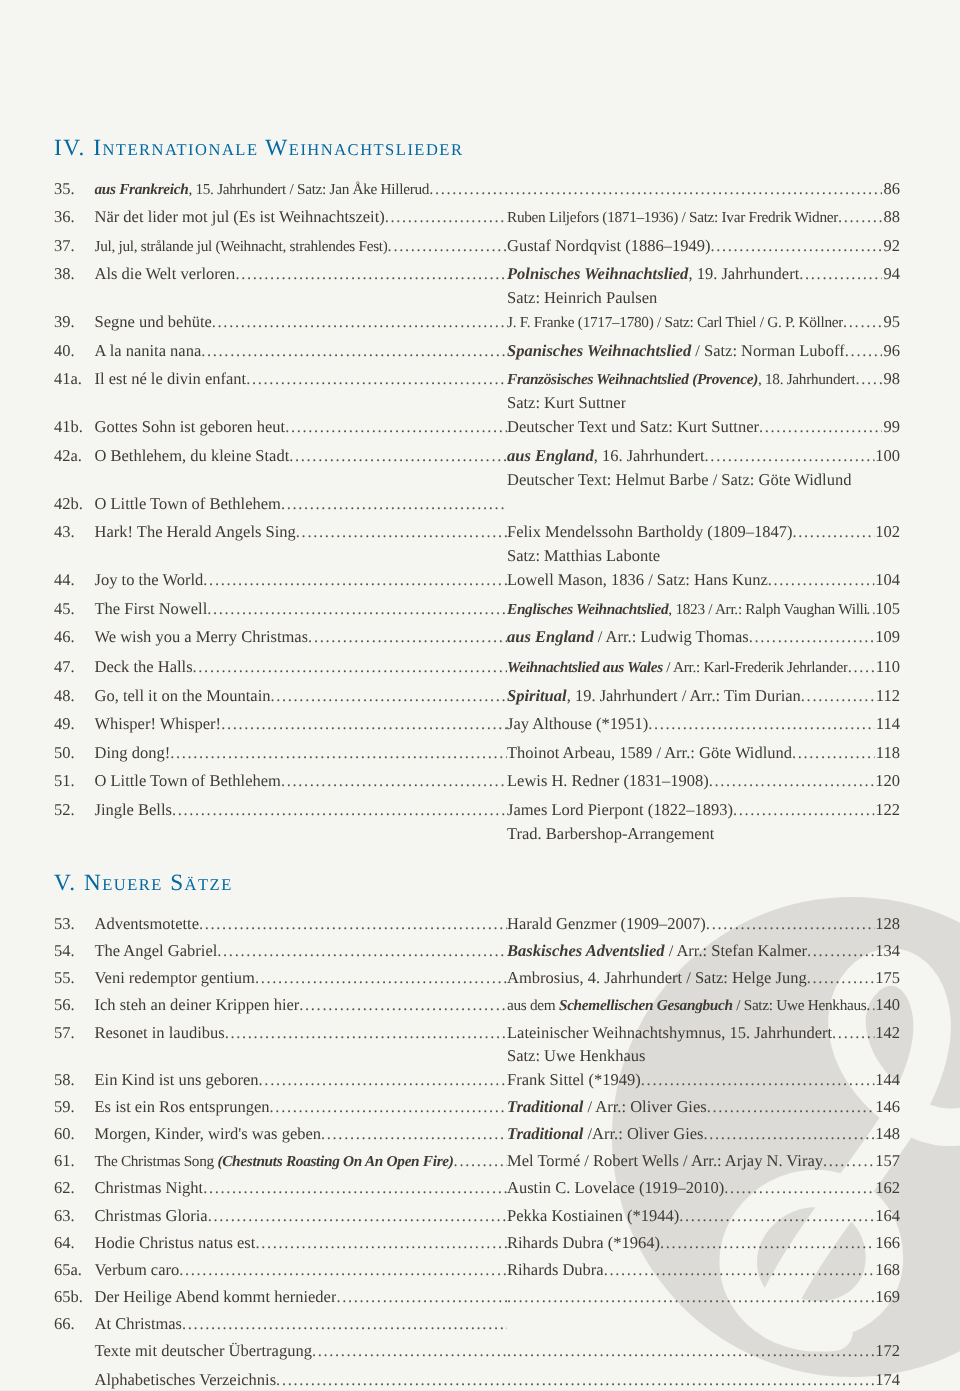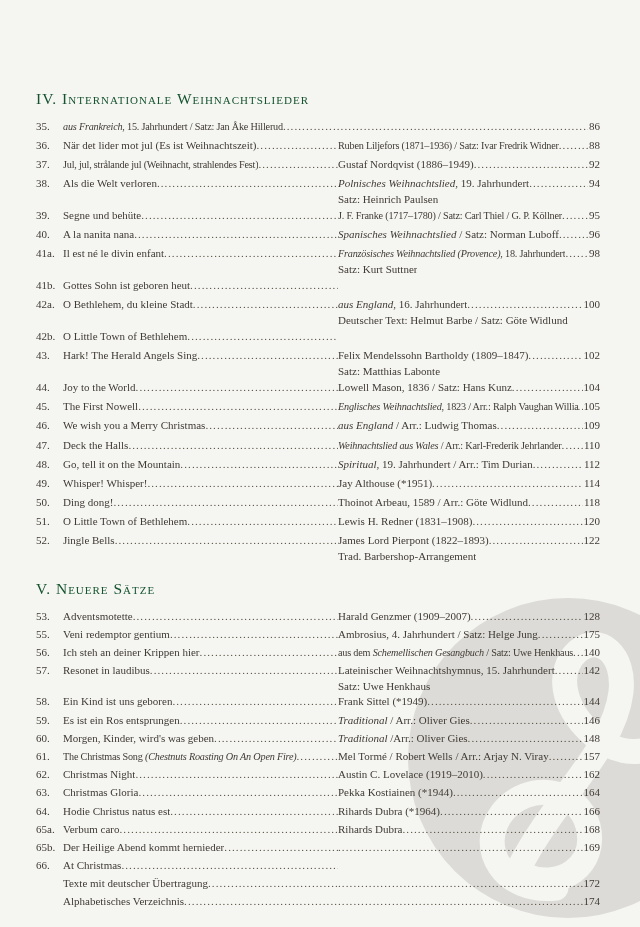--- a/index.html
+++ b/index.html
@@ -7,39 +7,39 @@
   .page{
     position:relative;width:640px;height:927px;margin:0;
     background:#f5f5f2;overflow:hidden;
     font-family:"Liberation Serif","DejaVu Serif",serif;
     color:#403b33;
   }
   .watermark{position:absolute;left:408px;top:598px;z-index:0;}
   .content{position:absolute;inset:0;z-index:1;padding:90px 40px 0 36px;}
   h2.sec{
     font-size:15.5px;font-weight:normal;font-variant:small-caps;
-    letter-spacing:1px;color:#14532d;margin:0 0 9px 0;line-height:18px;
+    letter-spacing:1px;color:#0369a1;margin:0 0 9px 0;line-height:18px;
   }
   h2.sec.second{margin-top:17px;}
   .row{display:flex;align-items:baseline;height:19.1px;line-height:19.1px;font-size:11px;}
   .sec-v-rows .row{height:18.2px;line-height:18.2px;}
   .row.subrow{height:12.8px;line-height:12.8px;justify-content:flex-end;}
   .sec-v-rows .row.subrow{height:12.8px;line-height:12.8px;}
   .num{flex:0 0 27px;}
   .tcell{flex:0 0 275px;display:flex;align-items:baseline;overflow:hidden;min-width:0;}
   .rcell{flex:1 1 auto;display:flex;align-items:baseline;overflow:hidden;min-width:0;}
   .tt,.rt{flex:0 1 auto;min-width:0;overflow:hidden;white-space:nowrap;}
   .tight{font-size:10.2px;letter-spacing:-0.2px;}
   .leader{flex:1 1 5px;min-width:5px;overflow:hidden;white-space:nowrap;color:#55503f;}
   .leader::after{
     content:"..........................................................................................................................................................";
     letter-spacing:1.1px;
   }
   .pg{flex:0 0 auto;padding-left:1px;}
-  i{font-style:italic;}
+  i{font-style:italic;font-weight:bold;}
 </style>
 </head>
 <body>
 
 <div class="page">
 
   <div class="watermark">
     <svg width="320" height="320" viewBox="0 0 320 320" aria-hidden="true">
       <circle cx="160" cy="160" r="160" fill="#dcdbd7"></circle>
       <g fill="none" stroke="#f5f5f2" stroke-width="25" stroke-linecap="round">
@@ -145,20 +145,25 @@
           <span class="rcell">
             <span class="rt">Satz: Kurt Suttner</span>
           </span>
         </div>
         <div class="row">
           <span class="num">41b.</span>
           <span class="tcell">
             <span class="tt"><span>Gottes Sohn ist geboren heut</span></span>
             <span class="leader"></span>
           </span>
+          <span class="rcell">
+            <span class="rt"><span>Deutscher Text und Satz: Kurt Suttner</span></span>
+            <span class="leader"></span>
+            <span class="pg">99</span>
+          </span>
         </div>
         <div class="row">
           <span class="num">42a.</span>
           <span class="tcell">
             <span class="tt"><span>O Bethlehem, du kleine Stadt</span></span>
             <span class="leader"></span>
           </span>
           <span class="rcell">
             <span class="rt"><i>aus England</i><span>, 16. Jahrhundert</span></span>
             <span class="leader"></span>
@@ -320,20 +325,32 @@
         <div class="row">
           <span class="num">53.</span>
           <span class="tcell">
             <span class="tt"><span>Adventsmotette</span></span>
             <span class="leader"></span>
           </span>
           <span class="rcell">
             <span class="rt"><span>Harald Genzmer (1909–2007)</span></span>
             <span class="leader"></span>
             <span class="pg">128</span>
+          </span>
+        </div>
+        <div class="row">
+          <span class="num">54.</span>
+          <span class="tcell">
+            <span class="tt"><span>The Angel Gabriel</span></span>
+            <span class="leader"></span>
+          </span>
+          <span class="rcell">
+            <span class="rt"><i>Baskisches Adventslied</i><span> / Arr.: Stefan Kalmer</span></span>
+            <span class="leader"></span>
+            <span class="pg">134</span>
           </span>
         </div>
         <div class="row">
           <span class="num">55.</span>
           <span class="tcell">
             <span class="tt"><span>Veni redemptor gentium</span></span>
             <span class="leader"></span>
           </span>
           <span class="rcell">
             <span class="rt"><span>Ambrosius, 4. Jahrhundert / Satz: Helge Jung</span></span>

